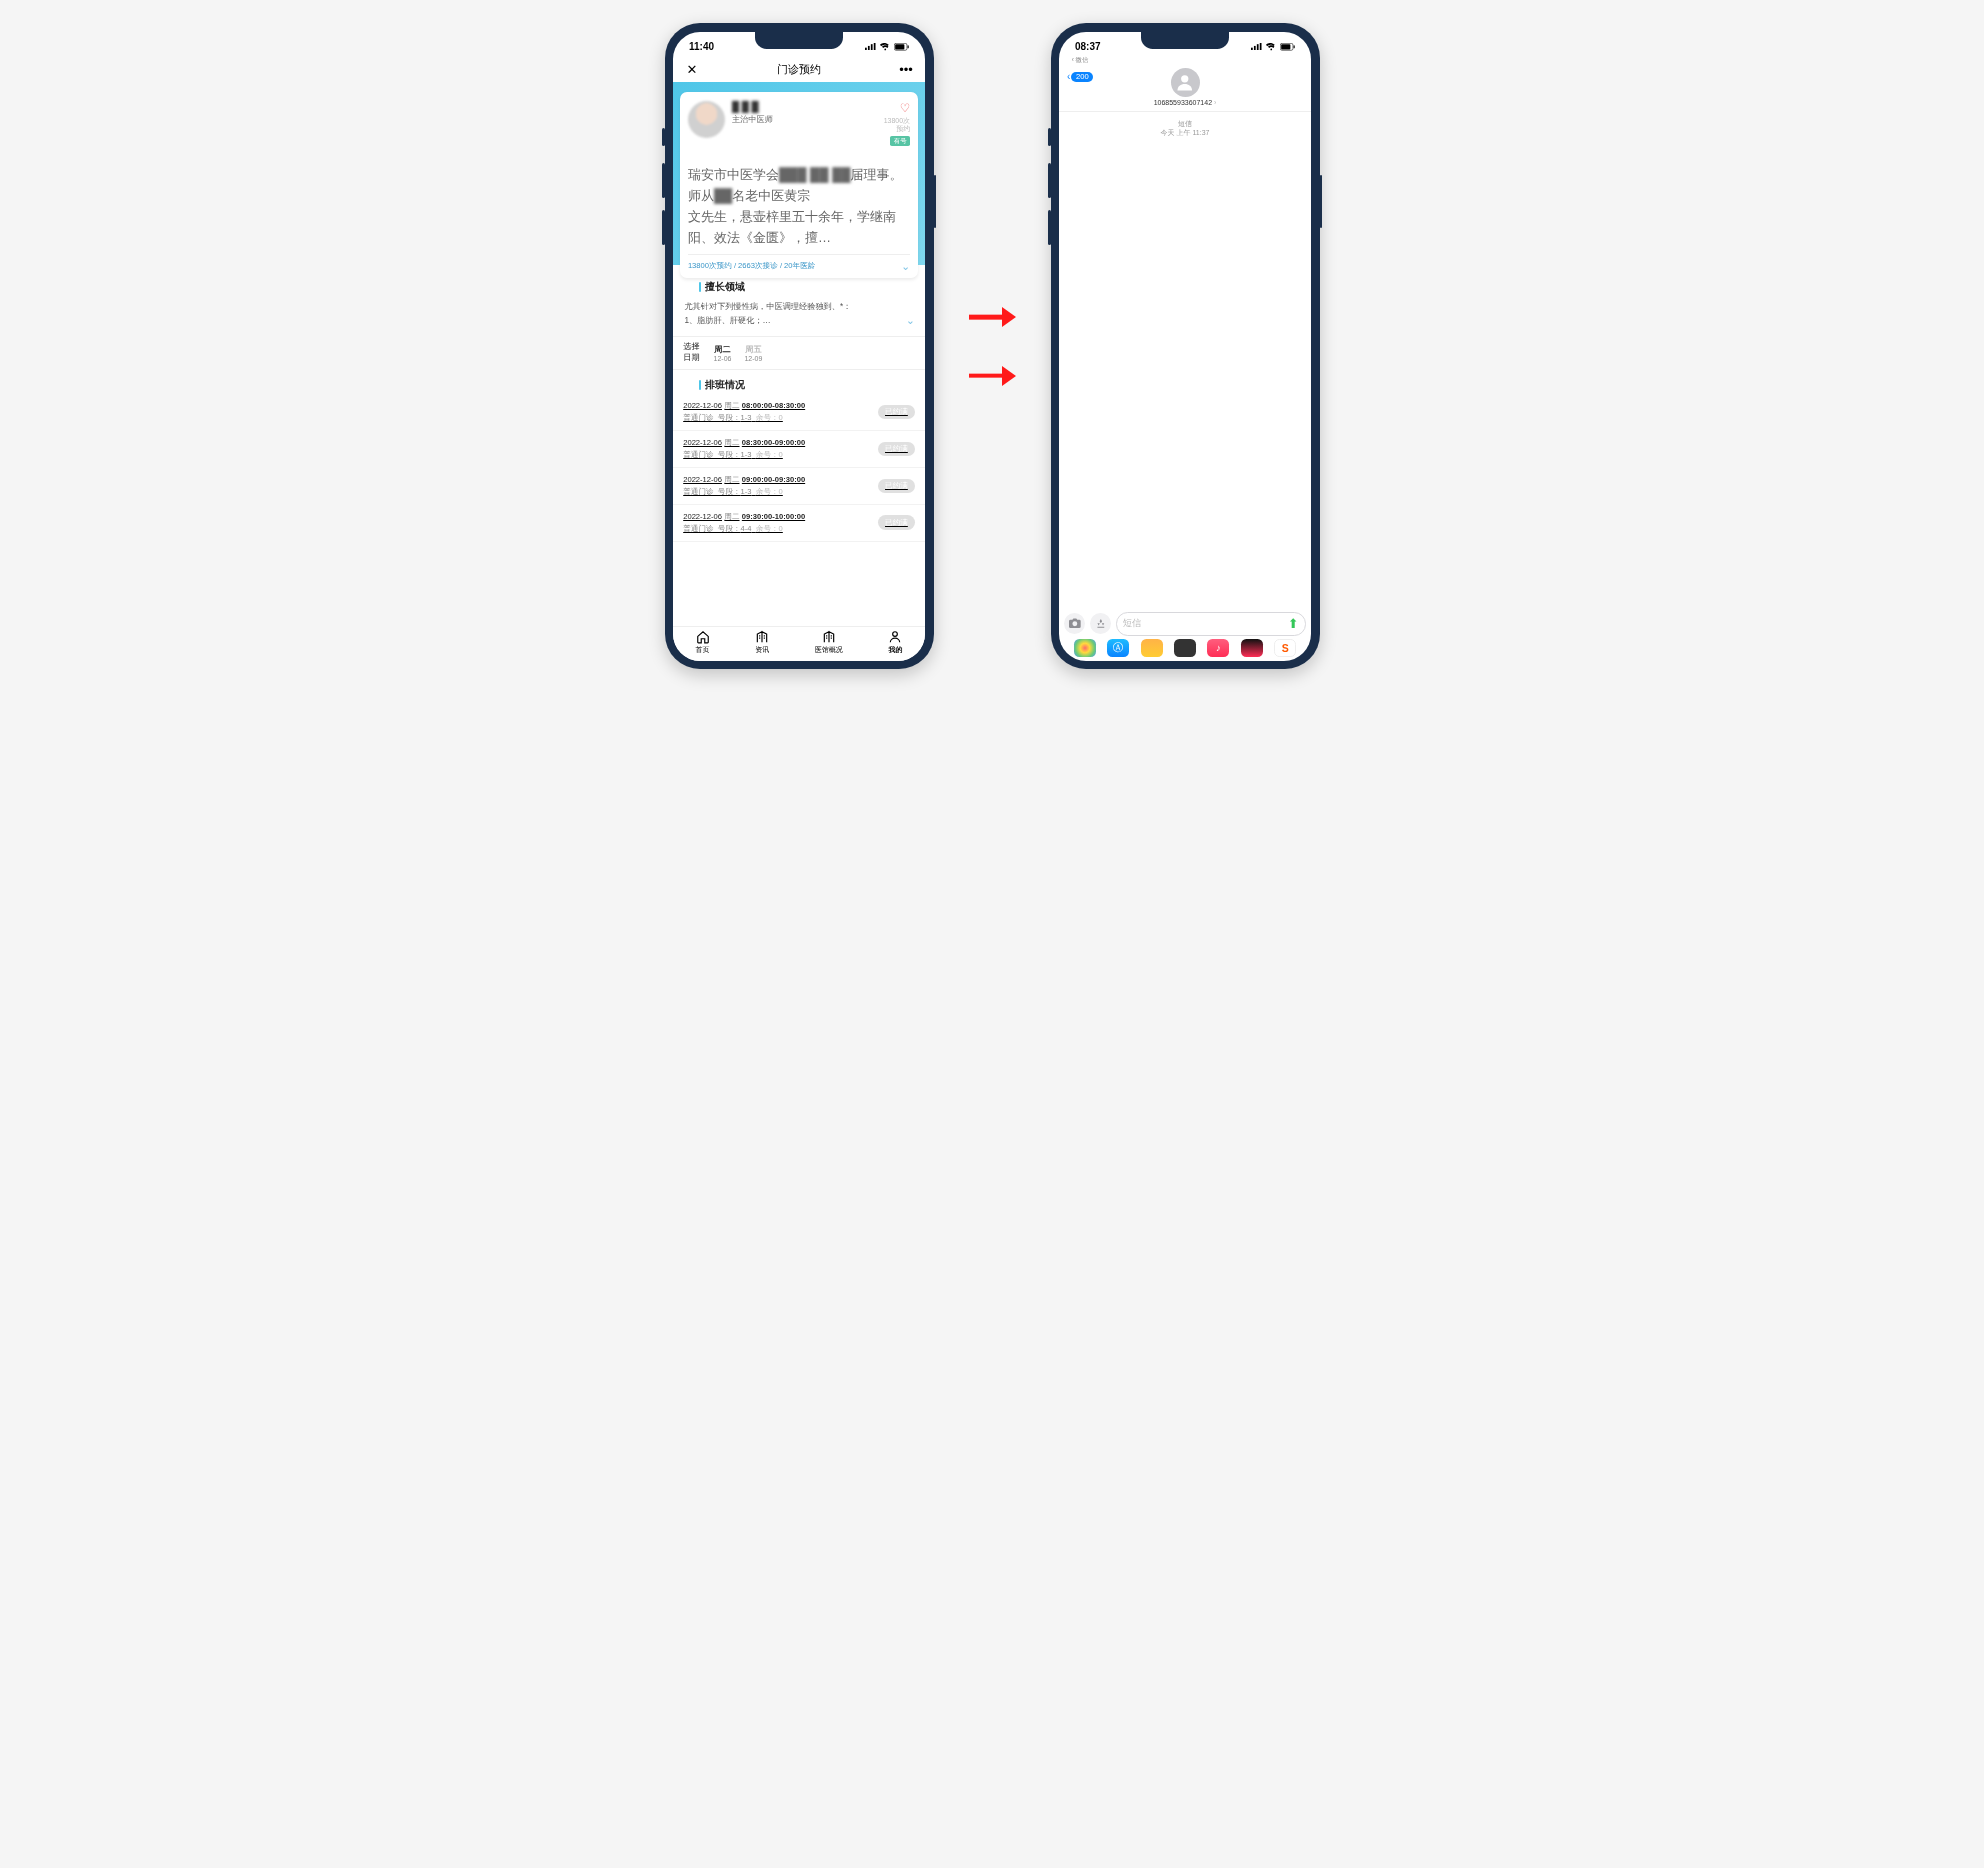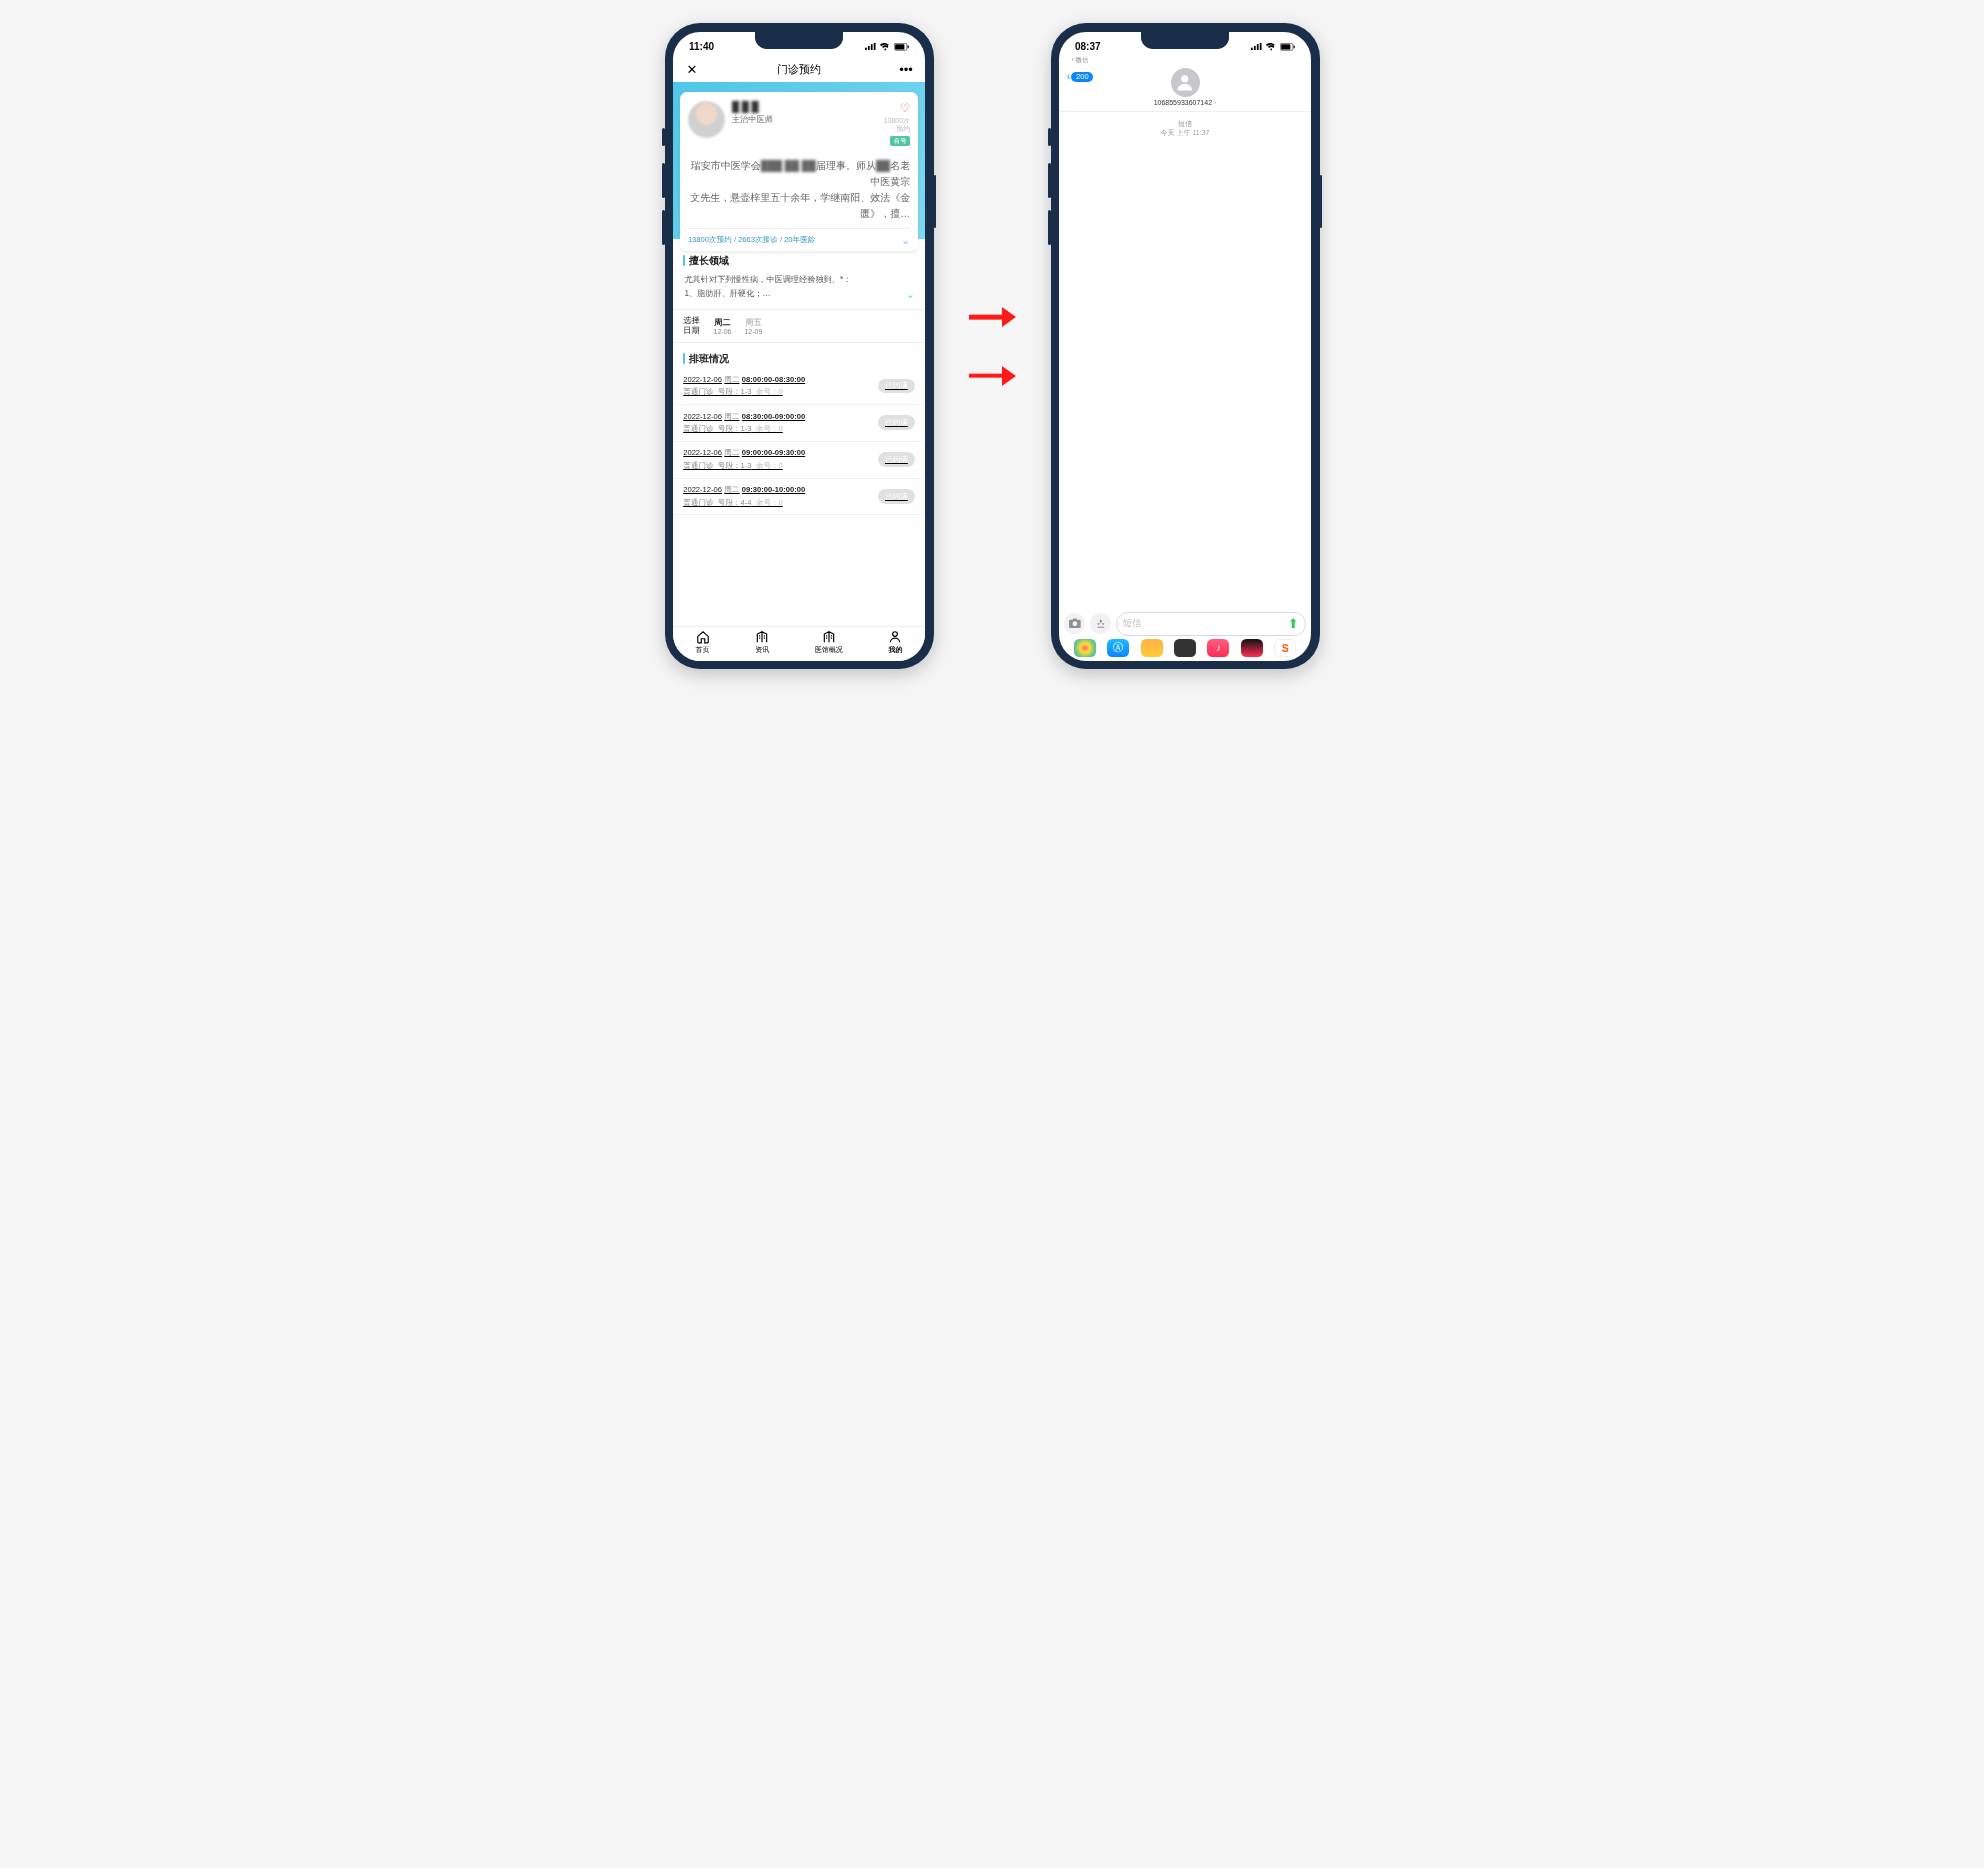--- a/index.html
+++ b/index.html
@@ -87,31 +87,31 @@
     filter: blur(1.2px);
     flex:0 0 37px;
   }
   .doc-main { flex:1; }
   .doc-name { font-size:10px; font-weight:600; filter: blur(1.8px); color:#333; }
   .doc-title { font-size:8.2px; color:#666; margin-top:2.3px; }
   .doc-right { display:flex; flex-direction:column; align-items:flex-end; gap:2.3px; }
   .heart { color:#e66; font-size:11.7px; }
   .count { font-size:7px; color:#bbb; text-align:right; line-height:1.2; }
   .tag-avail { background:#57c4a4; color:#fff; font-size:6.4px; padding:0.6px 3.5px; border-radius:1.8px; }
-  .doc-bio { font-size:10px; color:#666; line-height:1.6; margin-top:12px;text-align:right; }
+  .doc-bio { font-size:13px; color:#666; line-height:1.6; margin-top:19px; }
   .blur { filter: blur(1.8px); }
   .doc-stats-row {
     display:flex; justify-content:space-between; align-items:center;
     border-top:0.6px solid #eee; margin-top:5.8px; padding-top:4.7px;
     font-size:7.6px; color:#3a96c8;
   }
   .chevron { color:#7fc4e6; font-size:10.5px; }
 
   .section { padding:8.2px 10.5px 2.3px 10.5px; }
-  .sec-title { display:flex; align-items:center; gap:3.5px; font-size:10px; font-weight:600; color:#222; }
+  .sec-title { display:flex; align-items:center; gap:3.5px; font-size:10px; font-weight:600; color:#222;margin-left:16px; }
   .sec-title::before { content:""; width:2.3px; height:10.5px; background:#4fc6e8; border-radius:1.2px; }
   .expertise-body { font-size:8.2px; color:#555; line-height:1.7; padding:5.8px 1.2px; position:relative; }
   .expand { position:absolute; right:0; bottom:3.5px; color:#7fc4e6; font-size:10.5px; }
 
   .date-row { display:flex; align-items:center; gap:14px; padding:5.8px 10.5px; border-top:0.6px solid #eee; border-bottom:0.6px solid #eee; }
   .date-label { font-size:8.2px; font-weight:400; color:#222; line-height:1.25; }
   .date-col { text-align:center; font-size:8.2px; }
   .date-col .dow { font-weight:600; }
   .date-col .day { font-size:7px; color:#888; }
   .date-col.active { color:#222; }

